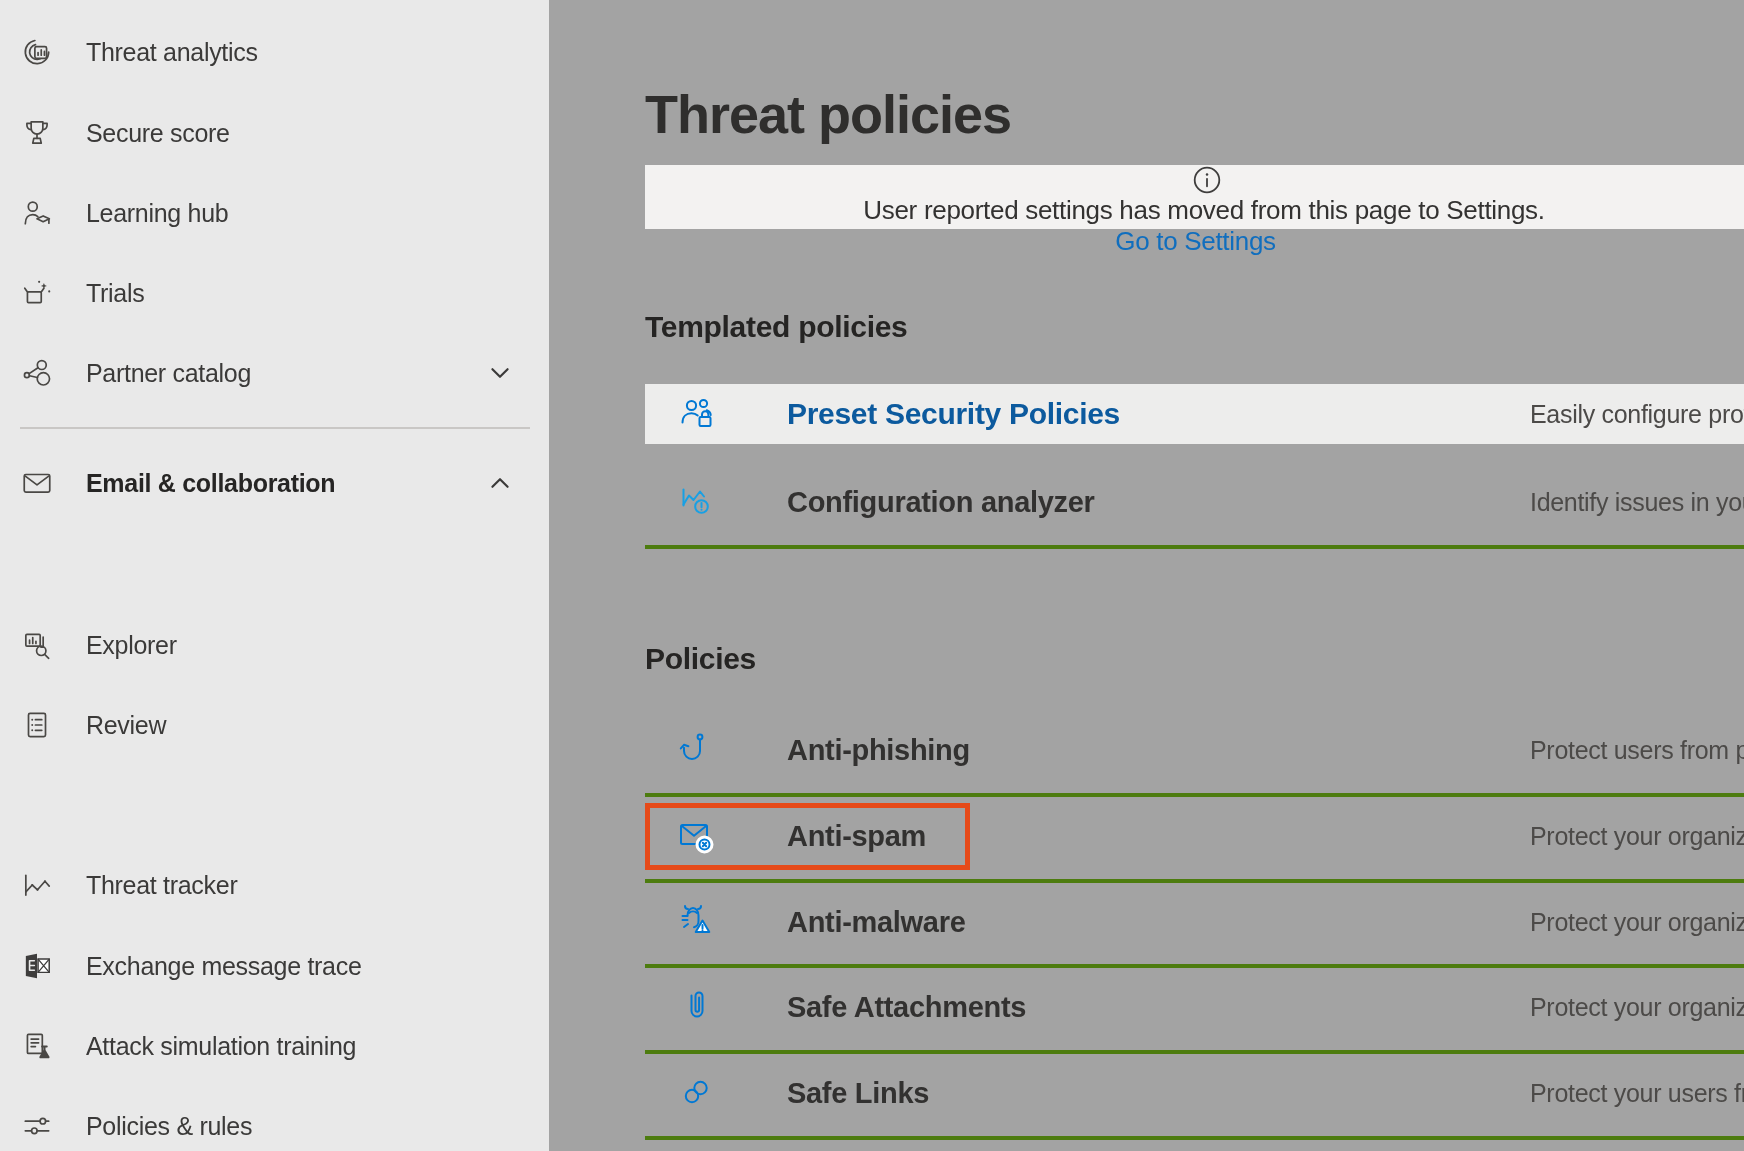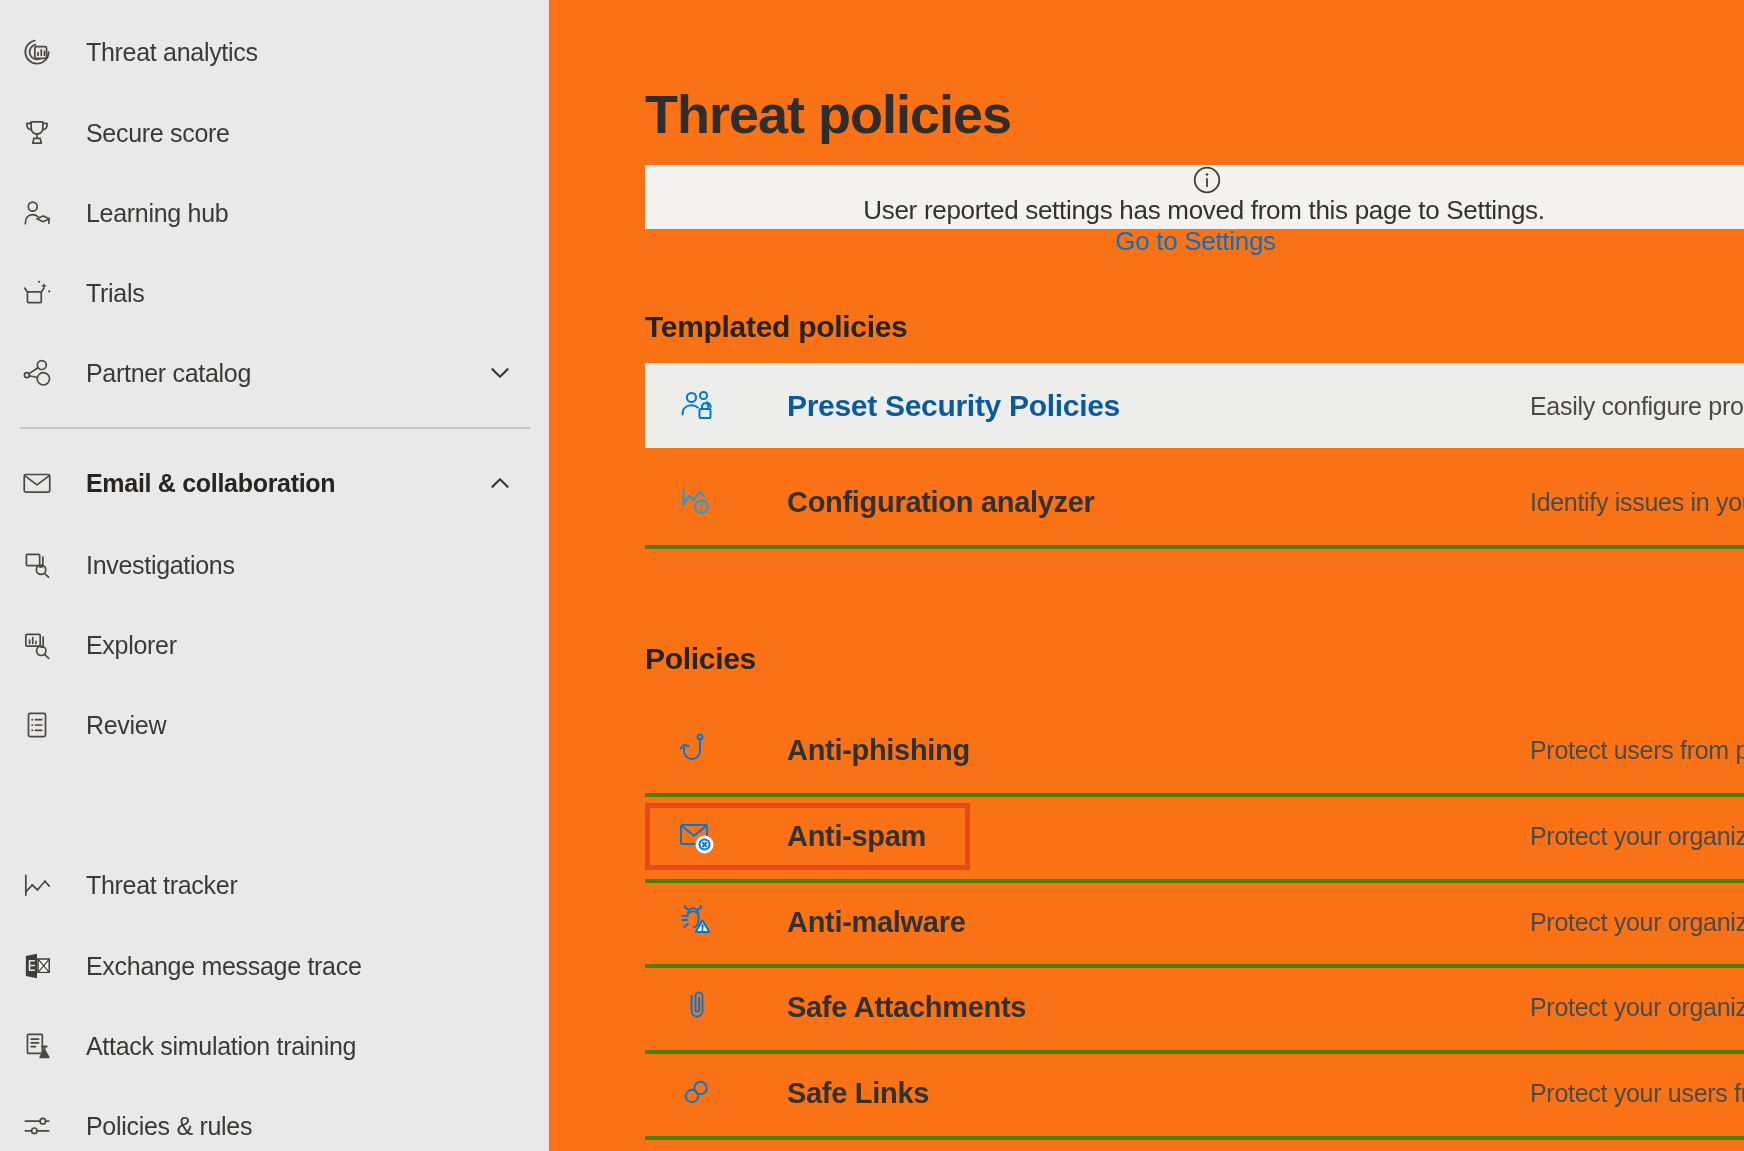--- a/index.html
+++ b/index.html
@@ -1,16 +1,16 @@
 <!DOCTYPE html>
 <html><head>
 <meta charset="utf-8">
 <style>
   html,body{margin:0;padding:0;background:#fff;}
-  .app{position:relative;width:1744px;height:1151px;overflow:hidden;background:#f97316;
+  .app{position:relative;width:1744px;height:1151px;overflow:hidden;background:#a3a3a3;
        font-family:"Liberation Sans",sans-serif;letter-spacing:-0.3px;color:#323130;}
   
   .sidebar{position:absolute;left:0;top:0;width:549px;height:1151px;background:#e9e9e9;}
   .side-item{position:absolute;left:0;width:549px;height:80px;display:flex;align-items:center;cursor:pointer;}
   .sicon{width:34px;height:34px;margin-left:20px;flex:0 0 34px;display:flex;align-items:center;justify-content:center;}
   .sicon svg{stroke:#4a4845;fill:none;stroke-width:1.6;stroke-linecap:round;stroke-linejoin:round;}
   .slabel{margin-left:32px;font-size:25px;color:#3b3a39;white-space:nowrap;}
   .side-item.bold .slabel{font-weight:700;color:#262524;}
   .side-chevron{position:absolute;right:36px;top:50%;transform:translateY(-50%);width:26px;height:26px;}
   .side-chevron svg{stroke:#3b3a39;fill:none;stroke-width:2;stroke-linecap:round;stroke-linejoin:round;}
@@ -119,31 +119,20 @@
           </svg>
       </span>
       <span class="slabel">Email &amp; collaboration</span>
       <span class="side-chevron">
         <svg width="26" height="26" viewBox="0 0 24 24">
             <path d="M5 15.5l7-7 7 7"></path>
           </svg>
       </span>
     </div>
 
-    <div class="side-item" style="top:525px">
-      <span class="sicon">
-        <svg width="34" height="34" viewBox="0 0 32 32">
-            <rect x="6" y="6" width="12.5" height="10.5" rx="1"></rect>
-            <path d="M21.5 8.5V17a.8.8 0 0 1-.8.8h-2.2"></path>
-            <circle cx="19.8" cy="20.5" r="4.4"></circle>
-            <path d="M23.2 24L26.8 27.5"></path>
-          </svg>
-      </span>
-      <span class="slabel">Investigations</span>
-    </div>
 
     <div class="side-item" style="top:605px">
       <span class="sicon">
         <svg width="34" height="34" viewBox="0 0 32 32">
             <rect x="5.5" y="6" width="13.5" height="11" rx="1"></rect>
             <path d="M9 14.5v-3 M12 14.5v-5.5 M15 14.5v-2"></path>
             <path d="M21.8 8.5V18h-2"></path>
             <circle cx="20" cy="21.5" r="4.4"></circle>
             <path d="M23.4 25L27 28.5"></path>
           </svg>
@@ -226,21 +215,21 @@
           <path d="M15 13.8V21.3" stroke-linecap="round"></path>
           <circle cx="15" cy="9.6" r="1.25" fill="#3f3e3d" stroke="none"></circle>
         </svg>
     </span>
     <span class="banner-text">User reported settings has moved from this page to Settings.</span>
     <a class="banner-link">Go to Settings</a>
   </div>
 
   <div class="sec-heading" style="top:310px">Templated policies</div>
 
-  <div class="row hl" style="top:363px;height:85px">
+  <div class="row hl" style="top:384px;height:60px">
     <span class="ricon">
       <svg width="40" height="40" viewBox="0 0 40 40">
           <circle cx="14.5" cy="11.5" r="4.6"></circle>
           <path d="M5.5 28.5c0-6 3.8-9.3 9-9.3 2.6 0 4.7.9 6.2 2.3"></path>
           <circle cx="26.5" cy="9.5" r="3.6"></circle>
           <path d="M29.8 16.2c2.4.8 3.8 2.6 3.9 4.8"></path>
           <rect x="22.5" y="23" width="11" height="9" rx="1.2"></rect>
           <path d="M25 23v-2.6a3.2 3.2 0 0 1 6.4 0V23"></path>
         </svg>
     </span>

